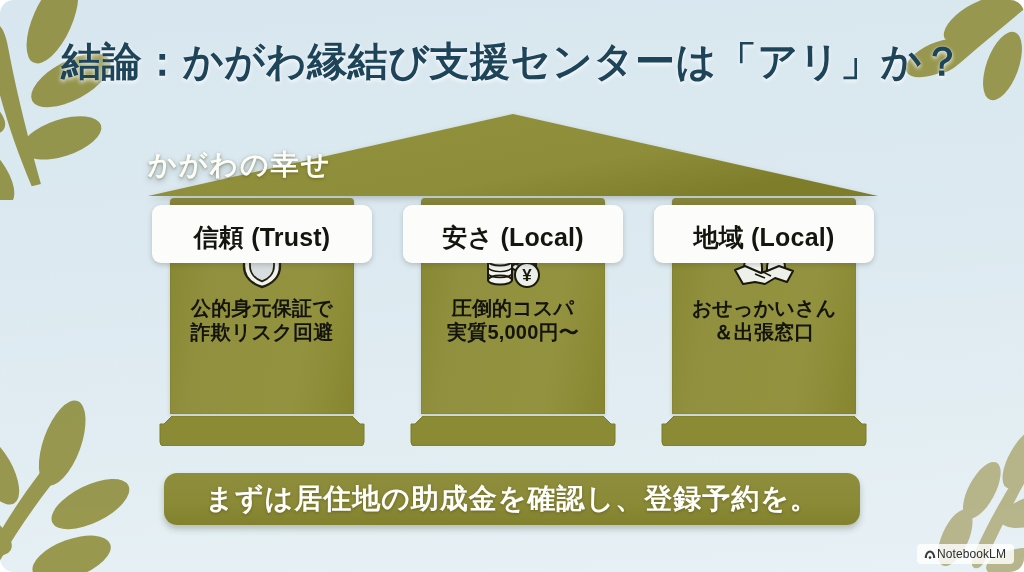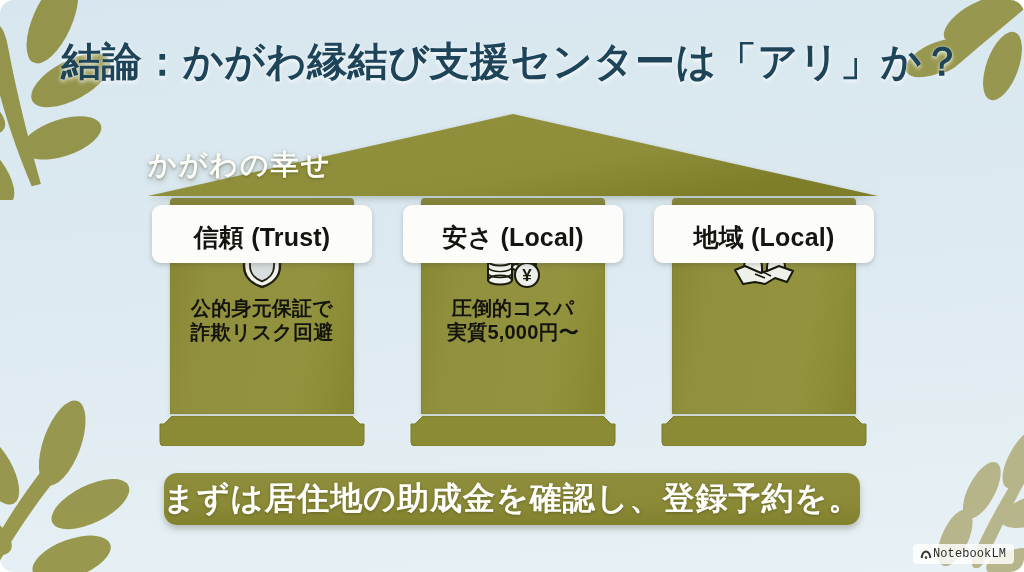--- a/index.html
+++ b/index.html
@@ -185,39 +185,38 @@
     box-sizing: border-box;
     background: linear-gradient(180deg, #8e8d3c 0%, #8b8a37 55%, #82812e 100%);
     border-radius: 13px;
     display: flex;
     align-items: center;
     justify-content: center;
     box-shadow: 0 4px 6px rgba(70,75,50,0.3);
   }
   .cta-text {
     color: #fefefa;
-    font-size: 32px;
+    font-size: 28px;
     font-weight: bold;
     letter-spacing: 1px;
     text-shadow: 0 1px 3px rgba(50,50,20,0.4);
     white-space: nowrap;
   }
 
   
   .watermark {
     position: absolute;
     right: 10px;
     bottom: 8px;
     display: flex;
     align-items: center;
     gap: 0;
     padding: 3px 8px 3px 6px;
     background: rgba(255,255,255,0.82);
     border-radius: 4px;
-    font-family: Liberation Mono, monospace;
   }
   .watermark-label {
     color: #2c2c2c;
     font-size: 12px;
     letter-spacing: 0.1px;
   }
   .watermark-icon { width: 14px; height: 14px; display: block; }
 </style>
 </head>
 <body>
@@ -349,20 +348,22 @@
           <svg class="pillar-icon icon-hands" viewBox="0 0 66 50">
             <g stroke="#17170b" stroke-width="2" fill="#f3f4ef" stroke-linejoin="round">
               <circle cx="22" cy="8" r="6"></circle>
               <path d="M13 28 C13 20 17 17 22 17 C27 17 31 20 31 28 L31 33 L13 33 Z"></path>
               <circle cx="45" cy="8" r="6"></circle>
               <path d="M36 28 C36 20 40 17 45 17 C50 17 54 20 54 28 L54 33 L36 33 Z"></path>
               <path d="M4 30 L14 26 L30 33 L36 31 L48 26 L62 31 L56 42 L44 38 L34 44 L24 42 L12 44 Z" fill="#eef0ea"></path>
               <path d="M24 34 L34 38 M30 31 L40 36" stroke-width="1.5" fill="none"></path>
             </g>
           </svg>
+          <div class="pillar-text">おせっかいさん
+＆出張窓口</div>
         </div>
         <svg class="pillar-base" viewBox="0 0 212 30" preserveAspectRatio="none">
           <path d="M16 0 H196 L204 8 H208 V26 Q208 30 204 30 H8 Q4 30 4 26 V8 H8 Z" fill="#8c8b35" stroke="#7b7a28" stroke-width="1"></path>
         </svg>
       </div>
 
     </div>
   </div>
 
   <div class="cta">

